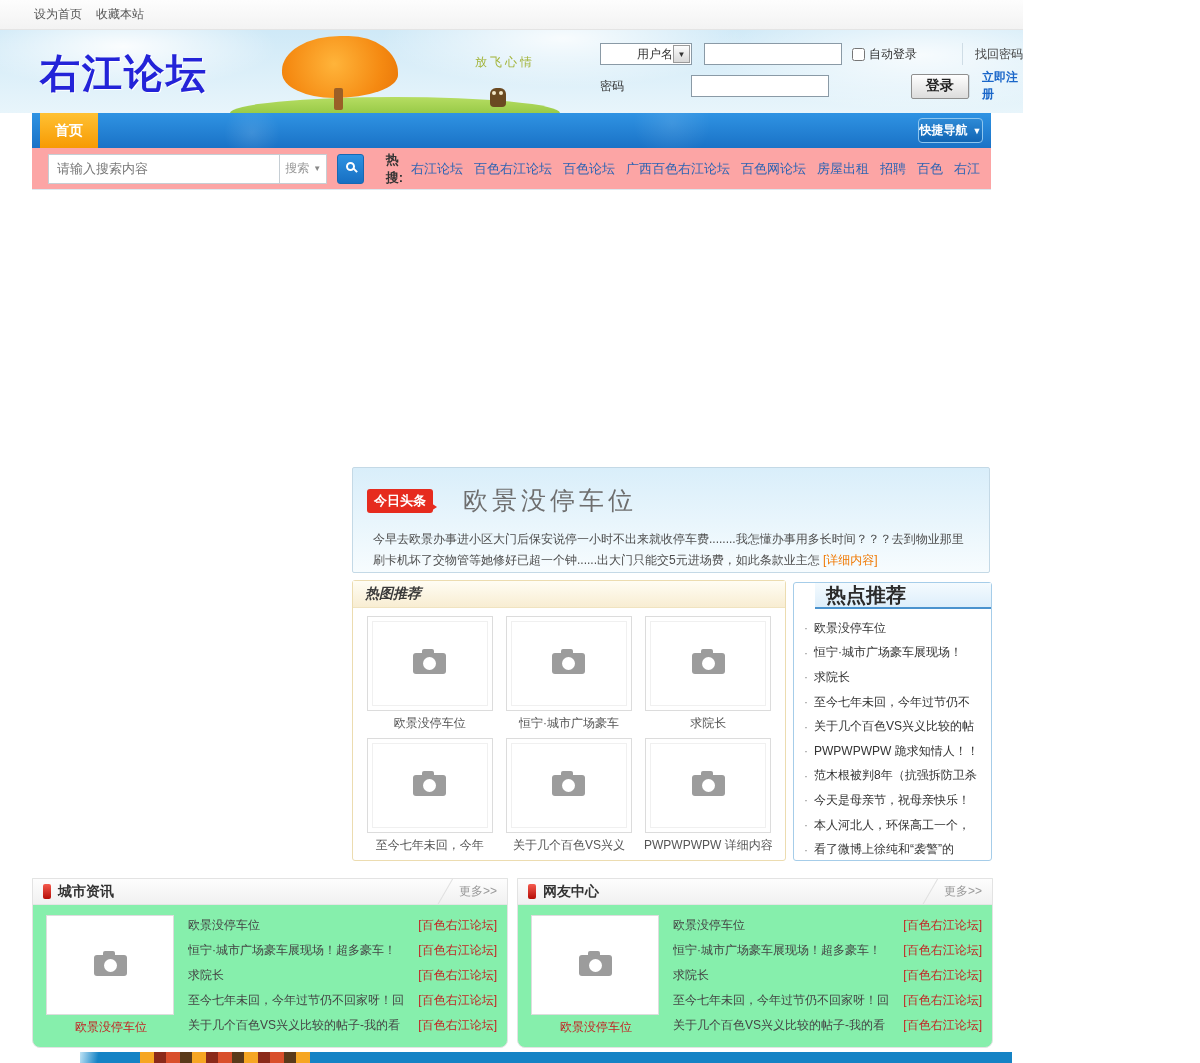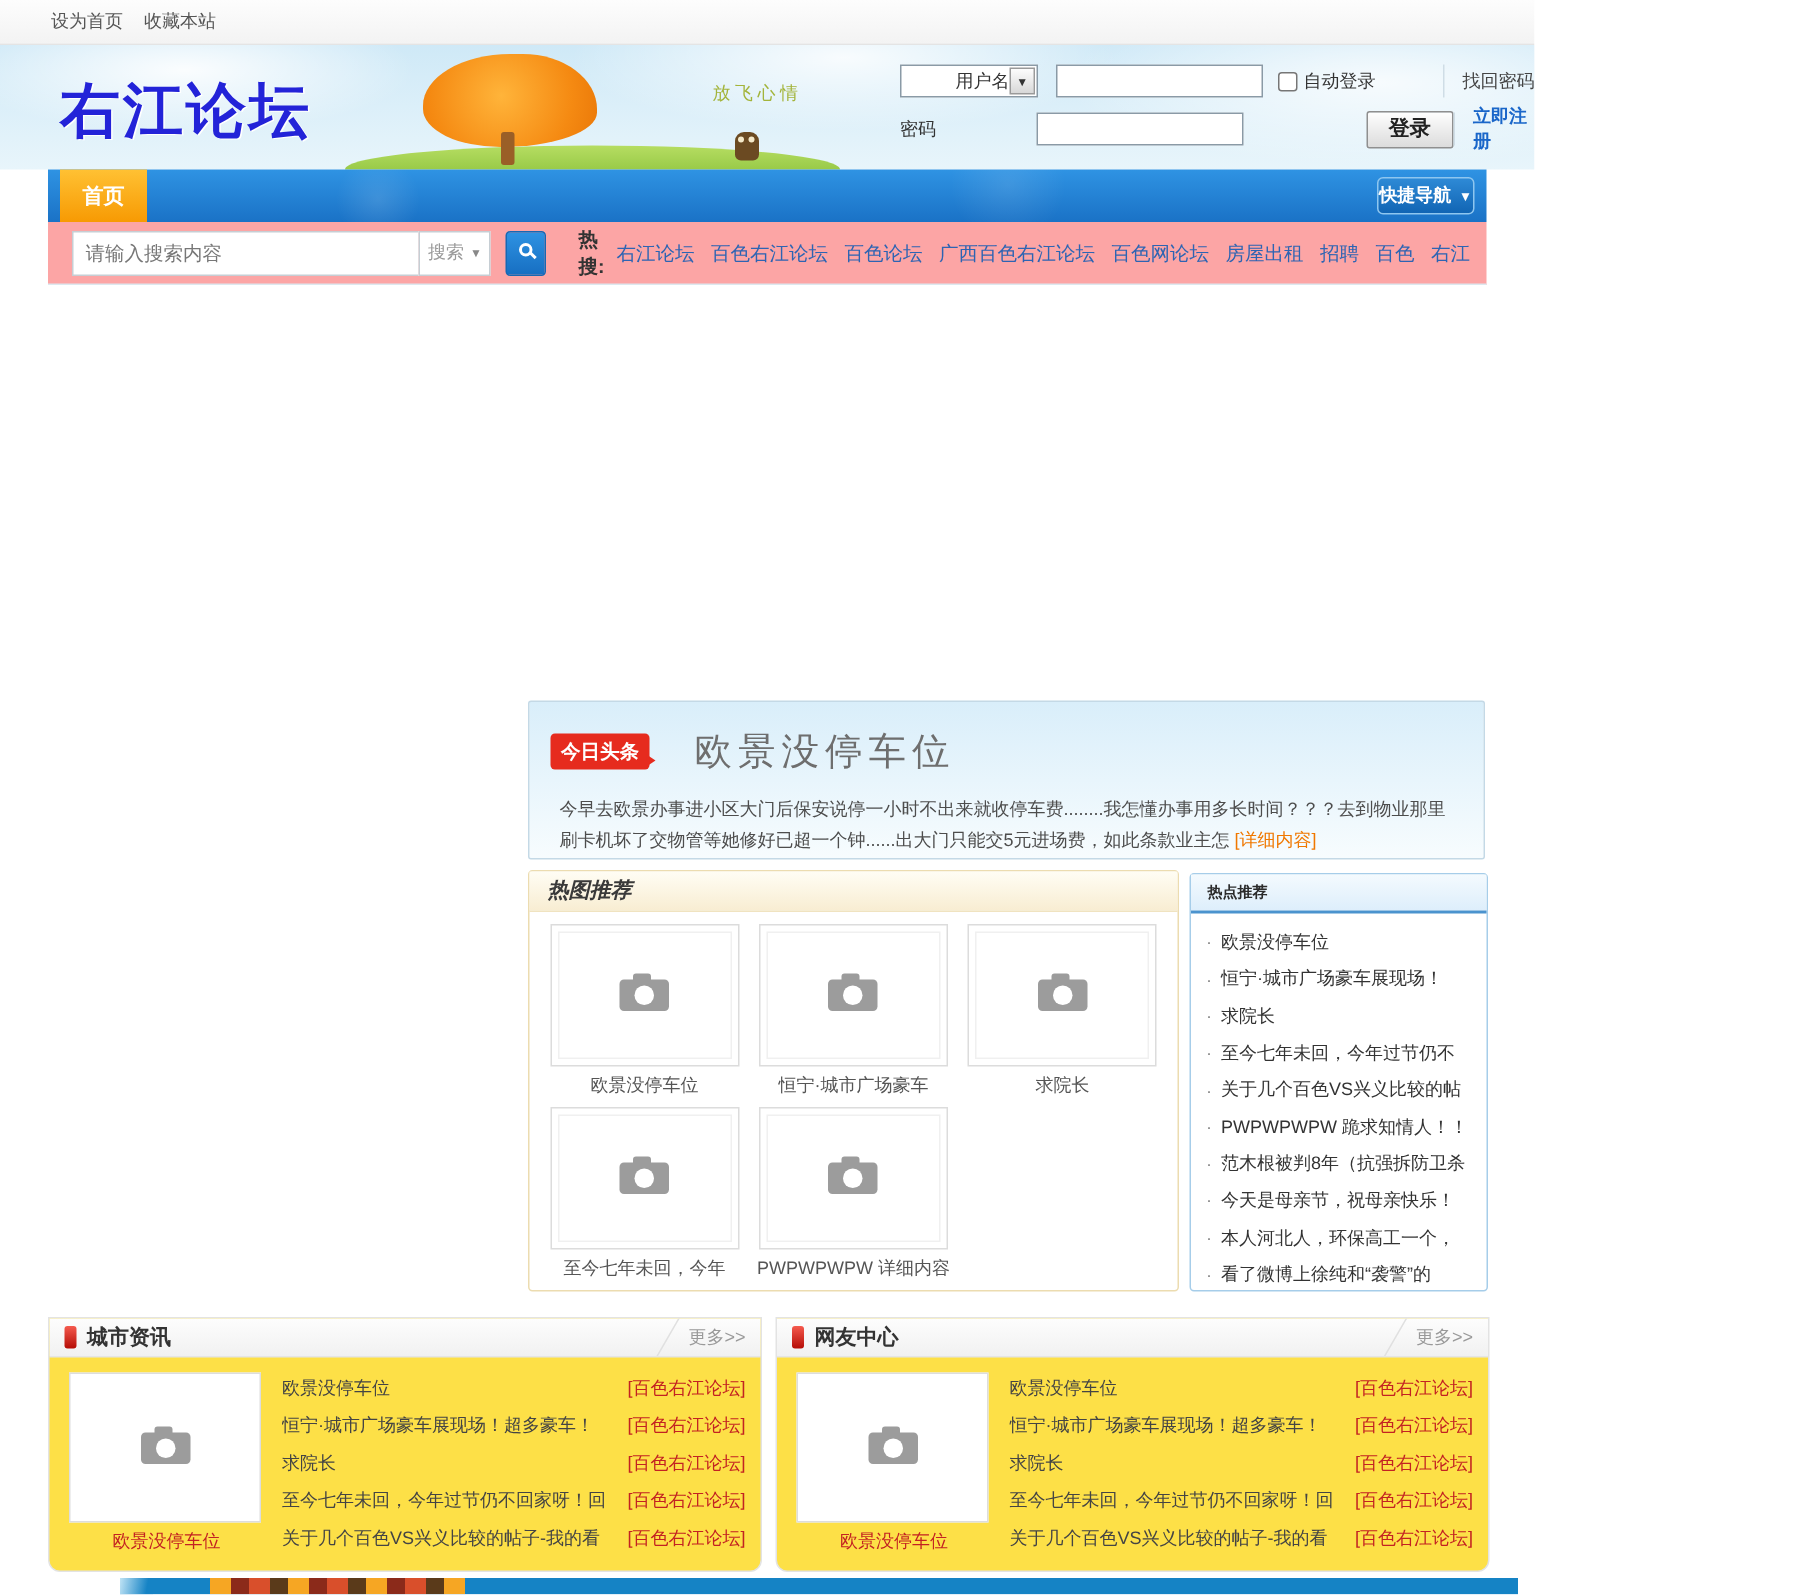--- a/index.html
+++ b/index.html
@@ -80,27 +80,27 @@
   .photo-inner { width:100%; height:100%; border:1px solid #f0f0f0; display:flex; align-items:center; justify-content:center; }
   .hi-cap { margin-top:4px; font-size:12px; color:#555; white-space:nowrap; overflow:hidden; }
 
   
   .cam { position:relative; width:33px; height:21px; background:#9c9c9c; border-radius:3px; }
   .cam::before { content:""; position:absolute; top:-4px; left:9px; width:12px; height:5px; background:#9c9c9c; border-radius:2px 2px 0 0; }
   .cam::after { content:""; position:absolute; top:4px; left:10px; width:13px; height:13px; background:#fff; border-radius:50%; }
 
   
   .hot-list { position:absolute; left:793px; top:582px; width:199px; height:279px; border:1px solid #a6cde9; border-radius:3px; background:#fff; }
-  .hlst-head { height:26px; background:linear-gradient(#f4fafe,#ddeefb); border-bottom:2px solid #4b93ce; display:flex; align-items:center; padding-left:11px; font-size:10px; font-weight:bold; color:#2b2b2b; }
+  .hlst-head { height:26px; background:linear-gradient(#f4fafe,#ddeefb); border-bottom:2px solid #4b93ce; display:flex; align-items:center; padding-left:11px; font-size:20px; font-weight:bold; color:#2b2b2b;margin-left:21px; }
   .hlst-list { list-style:none; padding:7px 6px 0 8px; }
   .hlst-list li { height:24.6px; display:flex; align-items:center; font-size:12px; color:#333; overflow:hidden; white-space:nowrap; cursor:pointer; }
   .hlst-list li .dot { color:#888; margin:0 6px 0 2px; }
 
   
-  .section { position:absolute; top:878px; width:476px; height:170px; border:1px solid #e3e3e3; border-radius:0 0 8px 8px; background:#fde047; }
+  .section { position:absolute; top:878px; width:476px; height:170px; border:1px solid #e3e3e3; border-radius:0 0 8px 8px; background:#86efac; }
   .sec-city { left:32px; } .sec-friends { left:517px; }
   .sec-head { height:26px; background:linear-gradient(#fdfdfd,#f1f1f1); border-bottom:1px solid #e5e5e5; display:flex; align-items:center; padding:0 10px; position:relative; overflow:hidden; }
   .sec-icon { width:8px; height:15px; border-radius:2px; background:linear-gradient(#f55a4e,#b50d06); margin-right:7px; }
   .sec-title { font-size:14px; font-weight:bold; color:#333; }
   .sec-more { margin-left:auto; font-size:12px; color:#999; cursor:pointer; text-decoration:none; }
   .sec-slash { position:absolute; right:62px; top:-6px; width:1px; height:40px; background:#e0e0e0; transform:rotate(30deg); }
   .sec-body { position:relative; height:143px; }
   .thumb-wrap { position:absolute; left:13px; top:10px; width:130px; text-align:center; cursor:pointer; }
   .thumb { width:128px; height:100px; border:1px solid #ddd; padding:4px; display:flex; align-items:center; justify-content:center; background:#fff; }
   .thumb-cap { margin-top:4px; font-size:12px; color:#c32222; }
@@ -234,20 +234,28 @@
             </div>
           </div>
         <div class="hi-cap">至今七年未回，今年</div>
       </div>
       <div class="hi-item">
         <div class="photo">
             <div class="photo-inner">
               <div class="cam"></div>
             </div>
           </div>
+        <div class="hi-cap">关于几个百色VS兴义</div>
+      </div>
+      <div class="hi-item">
+        <div class="photo">
+            <div class="photo-inner">
+              <div class="cam"></div>
+            </div>
+          </div>
         <div class="hi-cap">PWPWPWPW 详细内容</div>
       </div>
     </div>
   </div>
 
   <div class="hot-list">
     <div class="hlst-head">热点推荐</div>
     <ul class="hlst-list">
       <li>
           <span class="dot">·</span>

